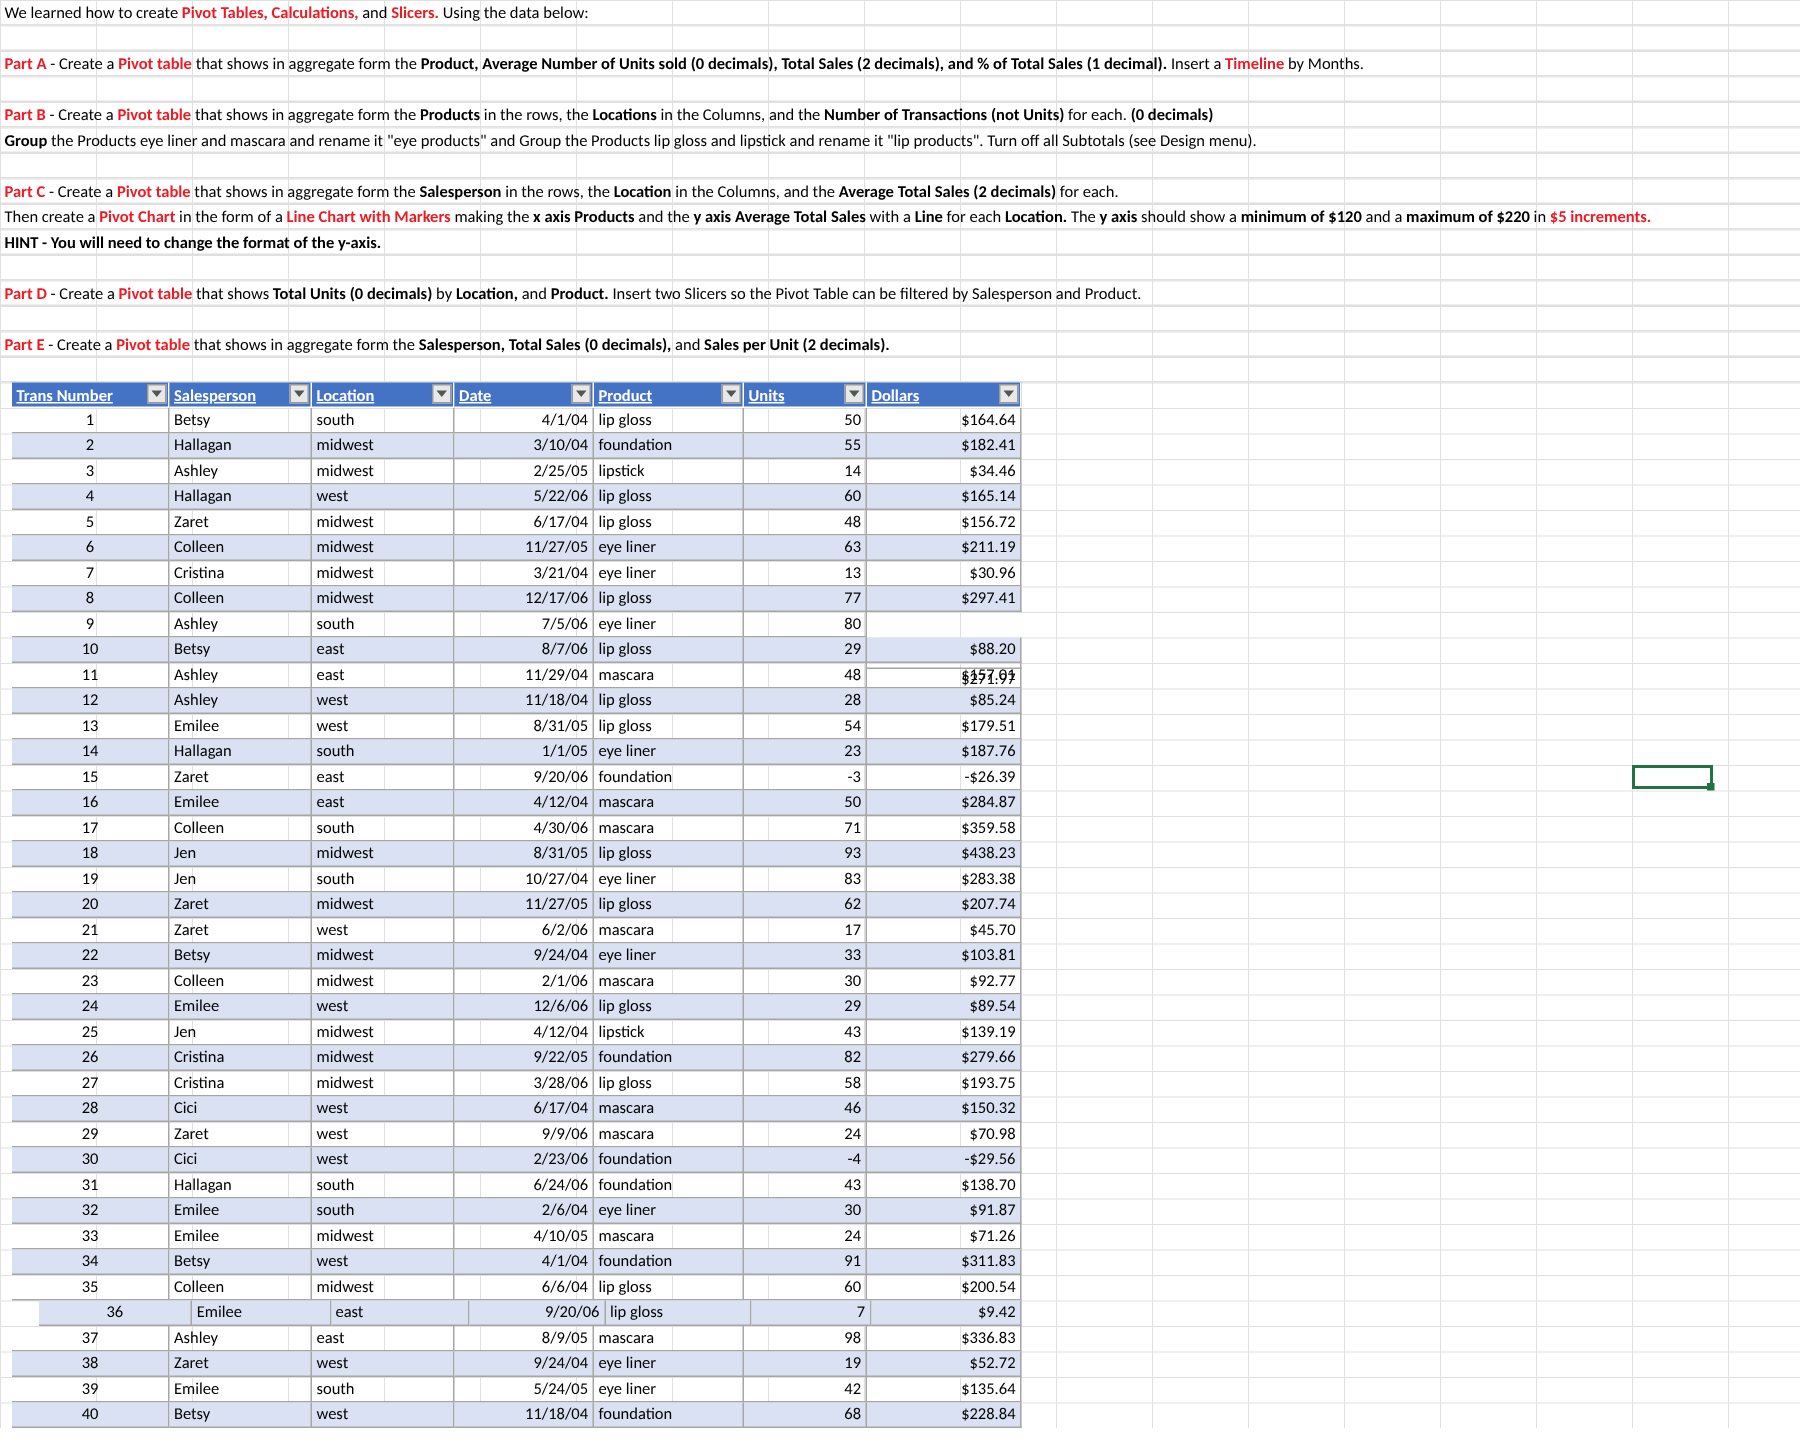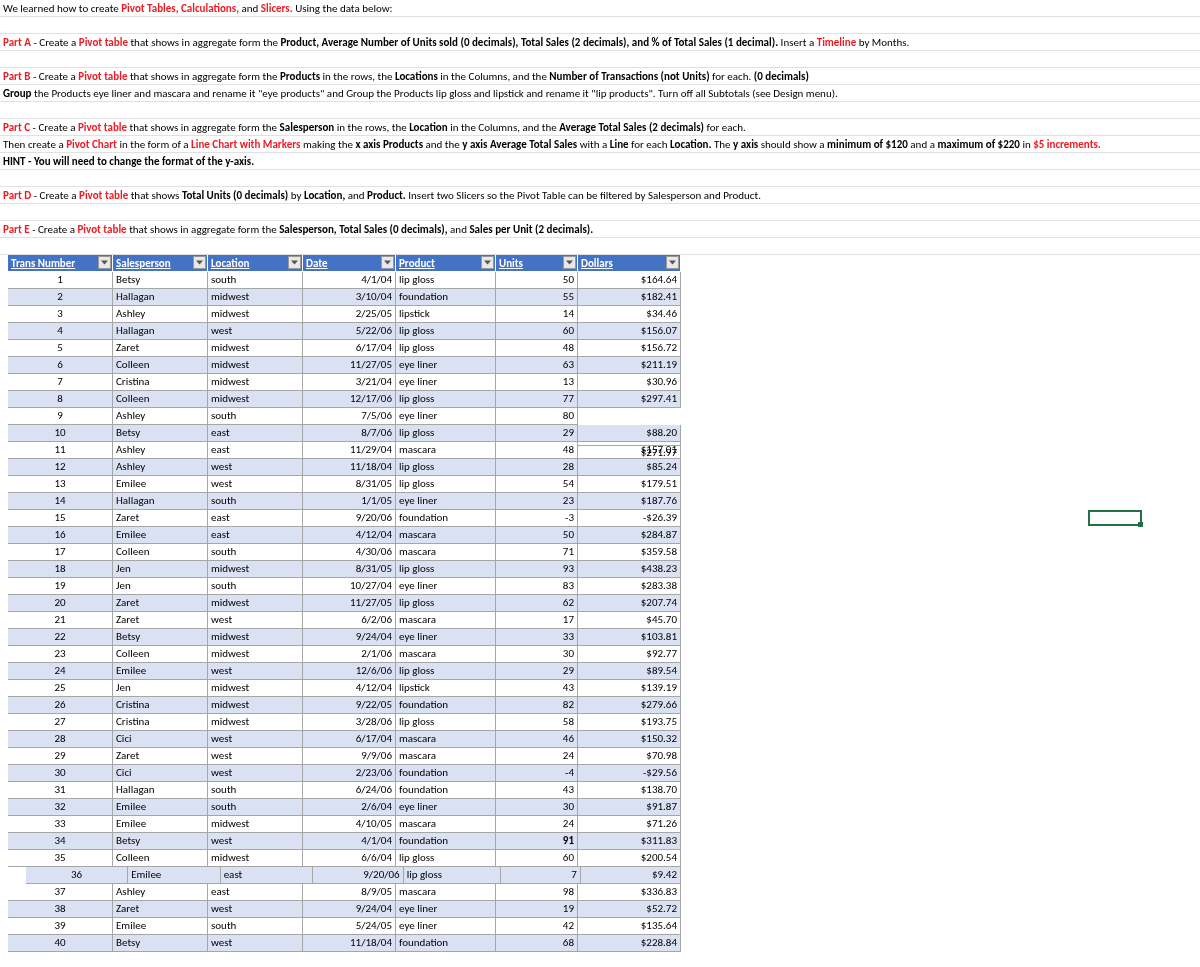--- a/index.html
+++ b/index.html
@@ -184,21 +184,21 @@
         <div class="tcell right" style="width: 82px;">14</div>
         <div class="tcell right" style="width: 103px;">$34.46</div>
       </div>
       <div style="display: flex; height: 17px; width: 673px; margin-left: 8px;">
         <div class="tcell center band" style="width: 105px;">4</div>
         <div class="tcell  band" style="width: 95px;">Hallagan</div>
         <div class="tcell  band" style="width: 95px;">west</div>
         <div class="tcell right band" style="width: 93px;">5/22/06</div>
         <div class="tcell  band" style="width: 100px;">lip gloss</div>
         <div class="tcell right band" style="width: 82px;">60</div>
-        <div class="tcell right band" style="width: 103px;">$156.07</div>
+        <div class="tcell right band" style="width: 103px;">$165.14</div>
       </div>
       <div style="display: flex; height: 17px; width: 673px; margin-left: 8px;">
         <div class="tcell center" style="width: 105px;">5</div>
         <div class="tcell " style="width: 95px;">Zaret</div>
         <div class="tcell " style="width: 95px;">midwest</div>
         <div class="tcell right" style="width: 93px;">6/17/04</div>
         <div class="tcell " style="width: 100px;">lip gloss</div>
         <div class="tcell right" style="width: 82px;">48</div>
         <div class="tcell right" style="width: 103px;">$156.72</div>
       </div>
@@ -453,21 +453,21 @@
         <div class="tcell " style="width: 100px;">mascara</div>
         <div class="tcell right" style="width: 82px;">24</div>
         <div class="tcell right" style="width: 103px;">$71.26</div>
       </div>
       <div style="display: flex; height: 17px; width: 673px; margin-left: 8px;">
         <div class="tcell center band" style="width: 105px;">34</div>
         <div class="tcell  band" style="width: 95px;">Betsy</div>
         <div class="tcell  band" style="width: 95px;">west</div>
         <div class="tcell right band" style="width: 93px;">4/1/04</div>
         <div class="tcell  band" style="width: 100px;">foundation</div>
-        <div class="tcell right band" style="width: 82px; font-weight: bold;">91</div>
+        <div class="tcell right band" style="width: 82px;">91</div>
         <div class="tcell right band" style="width: 103px;">$311.83</div>
       </div>
       <div style="display: flex; height: 17px; width: 673px; margin-left: 8px;">
         <div class="tcell center" style="width: 105px;">35</div>
         <div class="tcell " style="width: 95px;">Colleen</div>
         <div class="tcell " style="width: 95px;">midwest</div>
         <div class="tcell right" style="width: 93px;">6/6/04</div>
         <div class="tcell " style="width: 100px;">lip gloss</div>
         <div class="tcell right" style="width: 82px;">60</div>
         <div class="tcell right" style="width: 103px;">$200.54</div>

